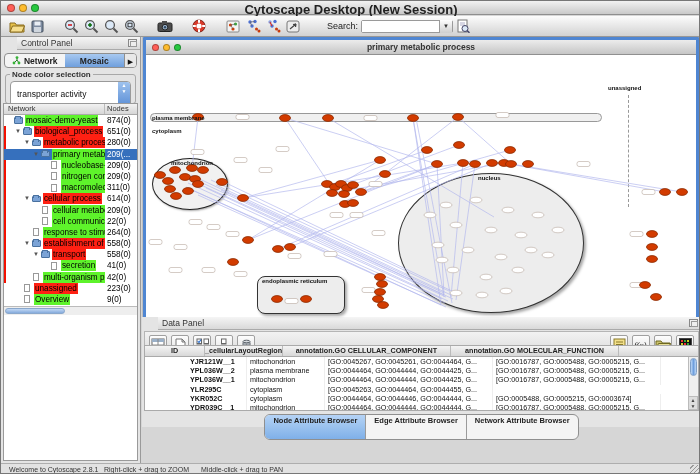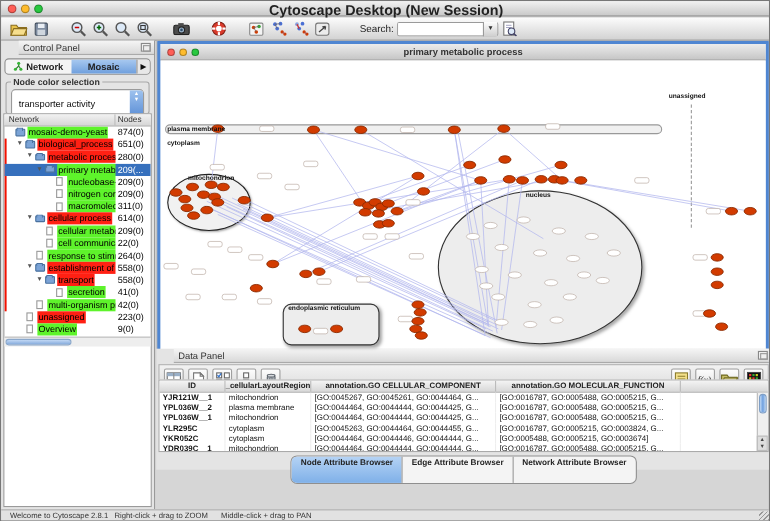--- a/index.html
+++ b/index.html
@@ -109,21 +109,21 @@
   .dp-toolbar{position:relative;height:24px;margin:1px 2px 0 2px;
     background:linear-gradient(#f2f2f2,#dcdcdc);border:1px solid #b5b5b5;}
   .dp-btn{position:absolute;top:3px;width:18px;height:18px;border:1px solid #a0a0a0;
     background:linear-gradient(#fdfdfd,#e3e3e3);border-radius:2px;display:flex;
     align-items:center;justify-content:center;padding:0;}
   .dtable{position:absolute;left:2px;right:2px;top:28px;height:66px;background:#fff;
     border:1px solid #aaa;overflow:hidden;}
   .dt-header{display:flex;height:11px;background:linear-gradient(#f4f4f4,#d8d8d8);
     border-bottom:1px solid #aaa;font-size:7.2px;font-weight:bold;color:#222;}
   .dt-header>div{border-right:1px solid #bbb;text-align:center;overflow:hidden;white-space:nowrap;}
-  .dt-row{display:flex;height:9.2px;font-size:7.2px;color:#111;}
+  .dt-row{display:flex;height:9.2px;font-size:7.2px;color:#111;margin-left:42px;}
   .dt-row>div{border-right:1px solid #eee;overflow:hidden;white-space:nowrap;padding-left:3px;}
   .dt-row>div:first-child{font-weight:bold;}
   .c-id{width:60px;} .c-reg{width:78px;} .c-comp{width:168px;} .c-func{width:168px;} .c-fill{flex:1;border-right:none!important;}
   .vscroll{position:absolute;right:0;top:11px;bottom:0;width:10px;background:#efefef;border-left:1px solid #bbb;}
   .vthumb{position:absolute;left:1px;top:1px;width:7px;height:18px;border-radius:4px;
     background:linear-gradient(90deg,#bcd7f7,#6f9fdd,#bcd7f7);border:1px solid #7f9fc6;}
   .vbtns{position:absolute;right:0;bottom:0;width:10px;font-size:5px;color:#444;text-align:center;line-height:6px;background:#ddd;border:1px solid #bbb;}
   .dp-tabs{position:absolute;left:0;right:0;top:97px;height:13px;display:flex;justify-content:center;}
   .dp-tabgroup{display:flex;border:1px solid #8f8f8f;border-radius:6px;overflow:hidden;background:#f4f4f4;height:26px;}
   .dp-tab{font-size:7.5px;font-weight:bold;color:#222;padding:1px 8px;line-height:10px;border-right:1px solid #9a9a9a;}
@@ -708,21 +708,20 @@
             <div class="c-id">YPL036W__1</div>
             <div class="c-reg">mitochondrion</div>
             <div class="c-comp">[GO:0044464, GO:0044444, GO:0044425, G...</div>
             <div class="c-func">[GO:0016787, GO:0005488, GO:0005215, G...</div>
             <div class="c-fill"></div>
           </div>
           <div class="dt-row">
             <div class="c-id">YLR295C</div>
             <div class="c-reg">cytoplasm</div>
             <div class="c-comp">[GO:0045263, GO:0044464, GO:0044455, G...</div>
-            <div class="c-func">[GO:0016787, GO:0005215, GO:0003824, G...</div>
             <div class="c-fill"></div>
           </div>
           <div class="dt-row">
             <div class="c-id">YKR052C</div>
             <div class="c-reg">cytoplasm</div>
             <div class="c-comp">[GO:0044464, GO:0044446, GO:0044444, G...</div>
             <div class="c-func">[GO:0005488, GO:0005215, GO:0003674]</div>
             <div class="c-fill"></div>
           </div>
           <div class="dt-row">

